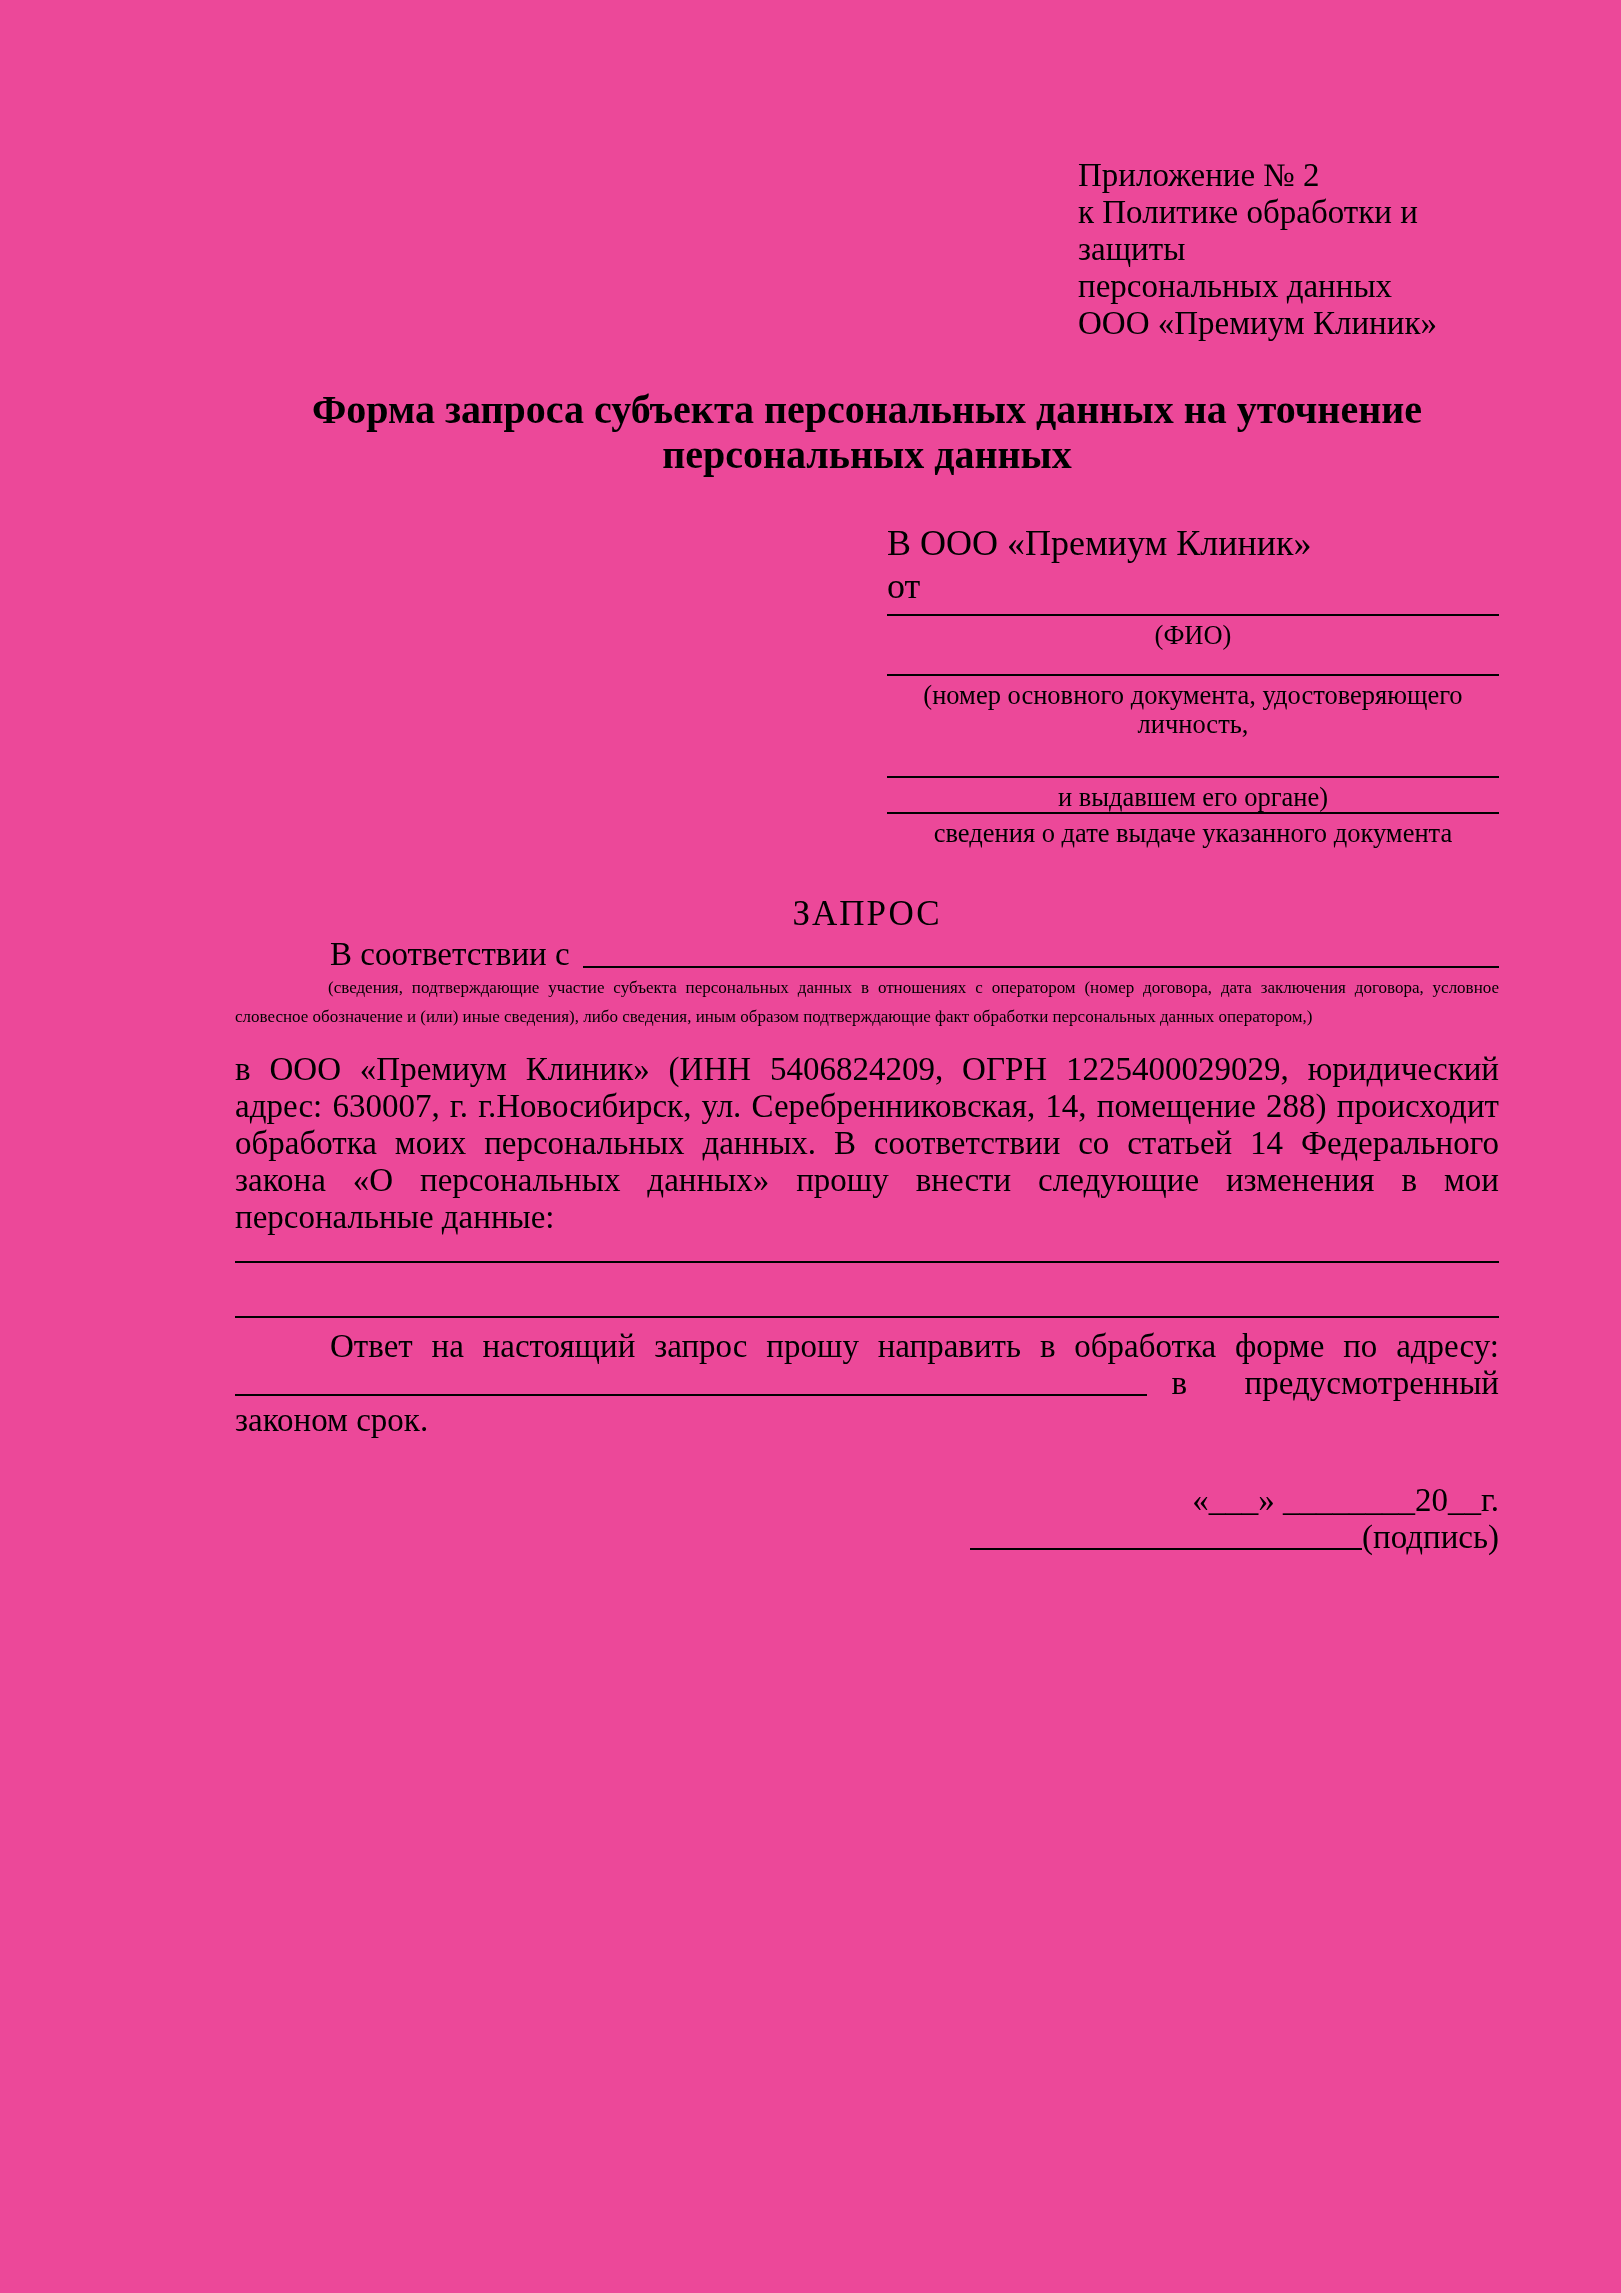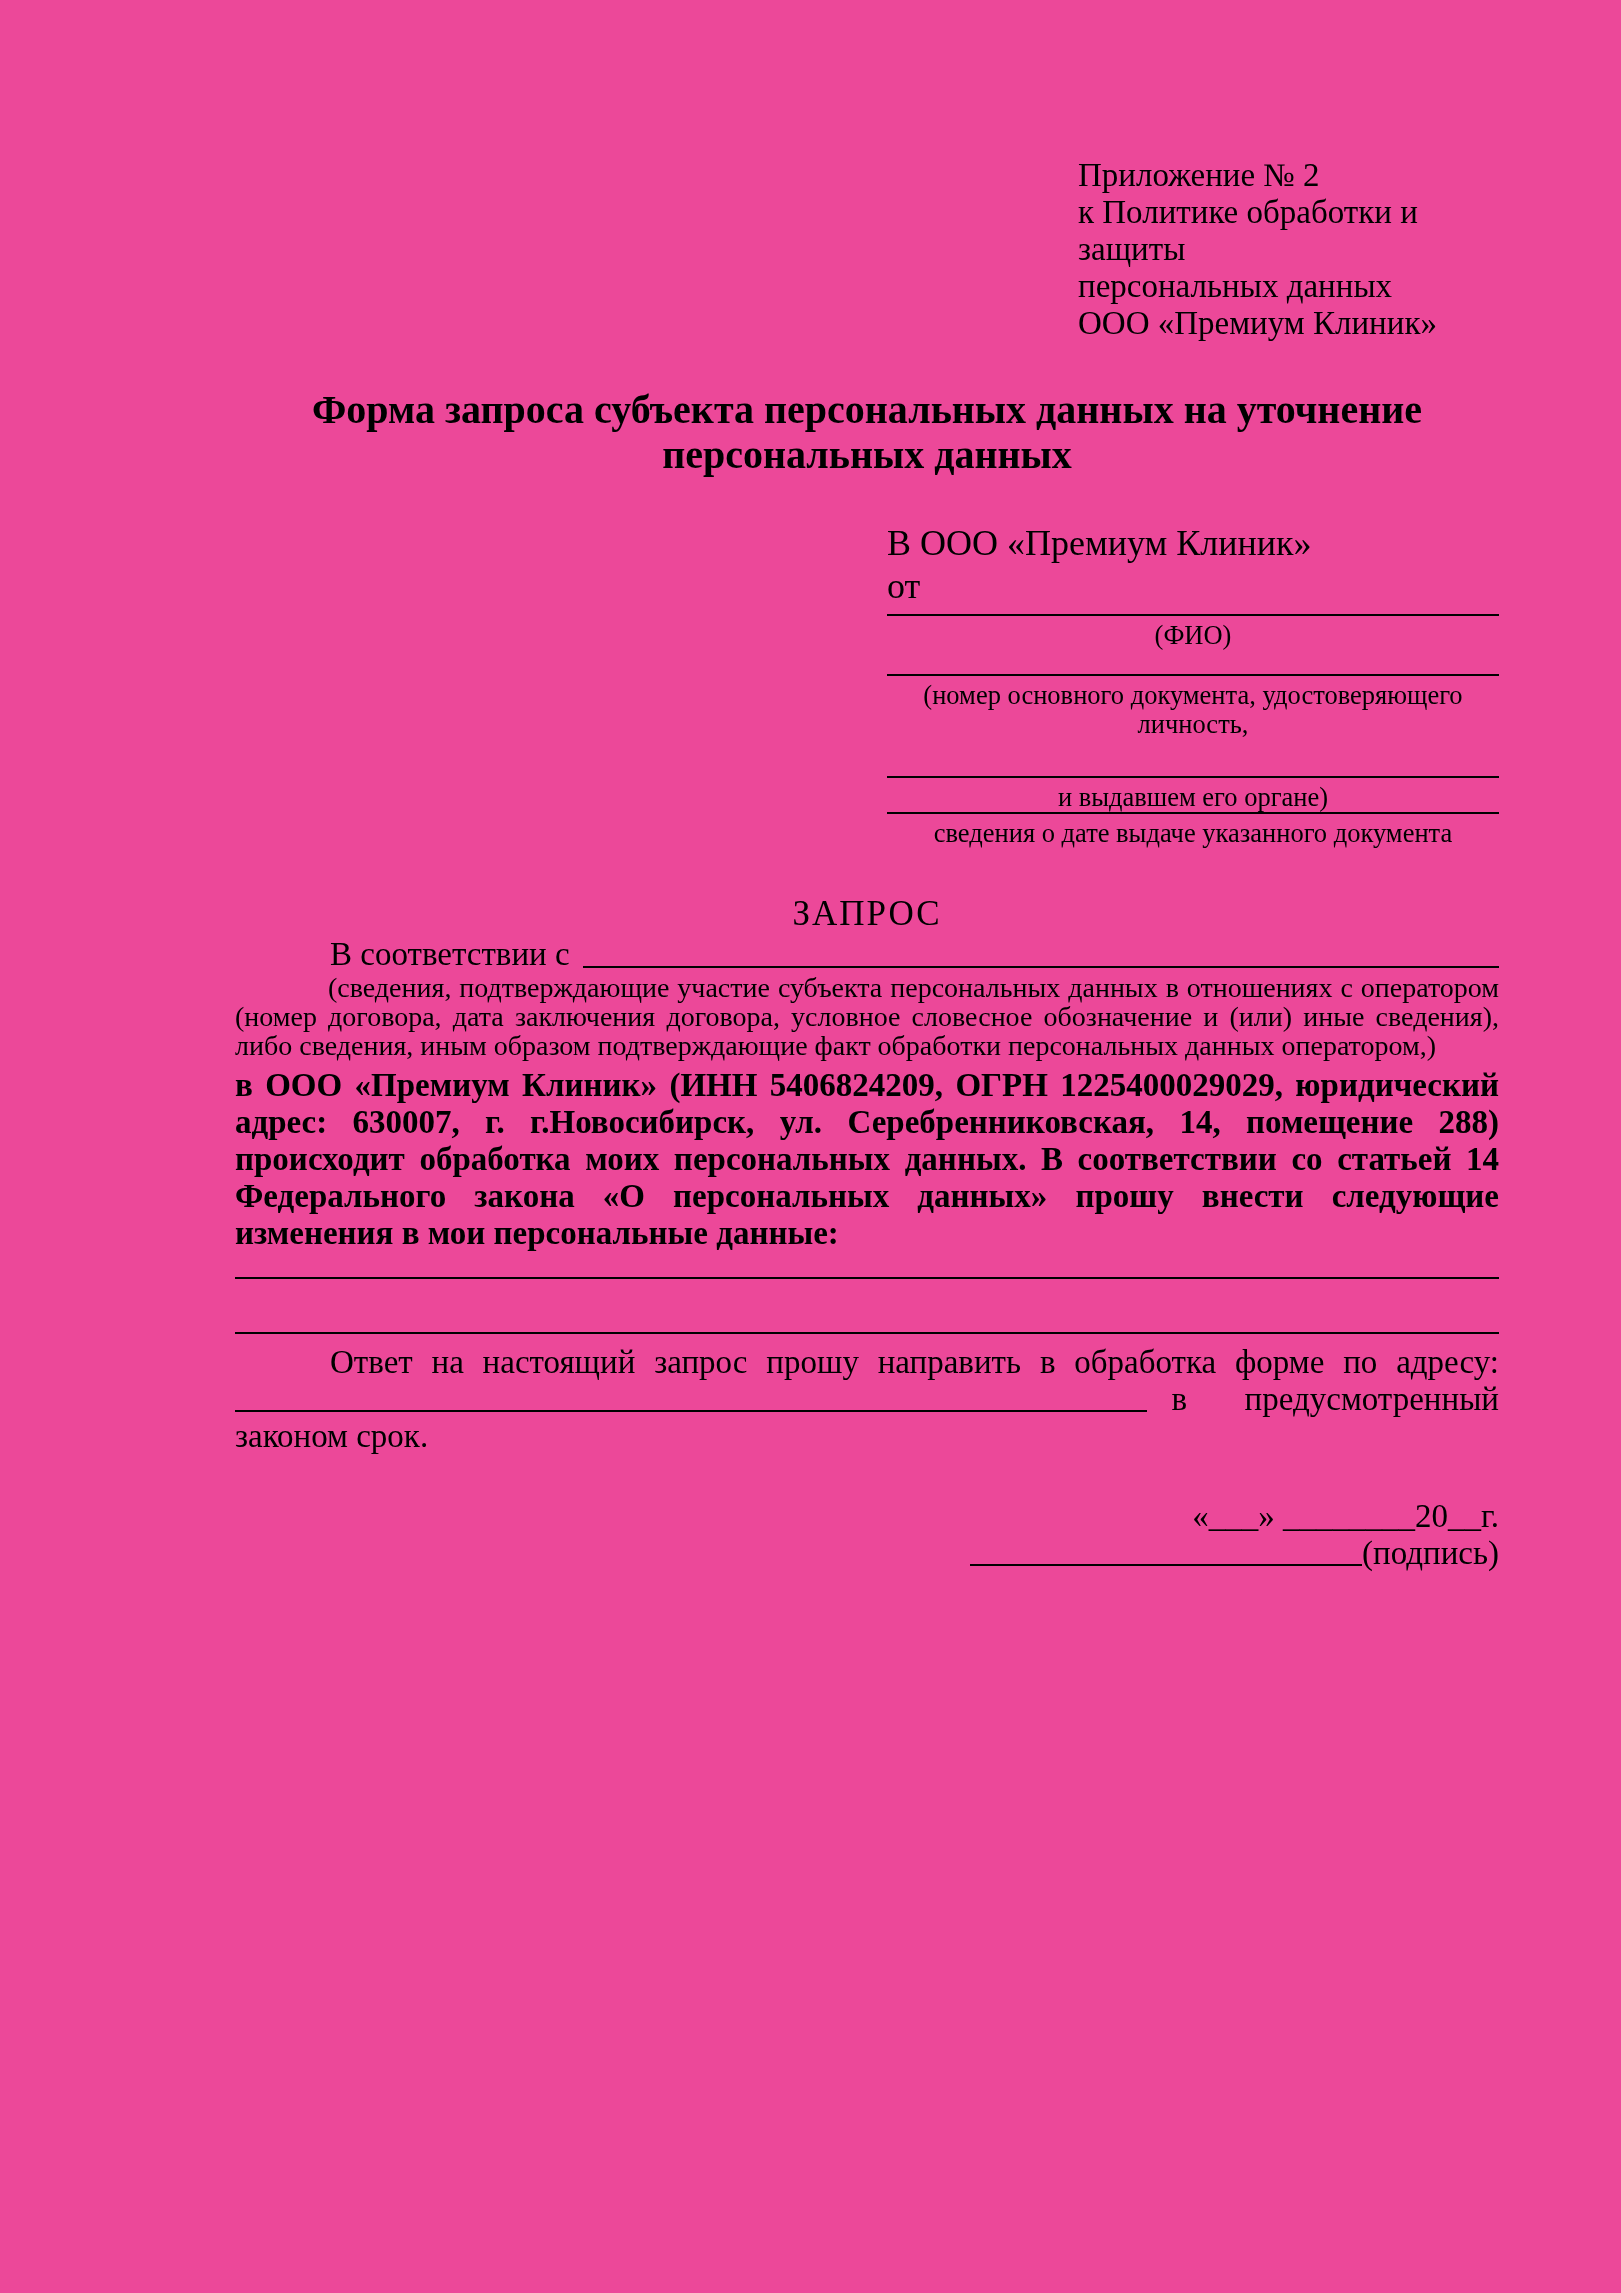--- a/index.html
+++ b/index.html
@@ -21,23 +21,23 @@
   .field .caption{text-align:center;font-size:26.5px;line-height:29px;padding-top:4.9px;}
   .field.gap-a{margin-bottom:24.5px;}
   .field.gap-b{margin-bottom:37px;}
   
   .request-heading{margin-top:45px;text-align:center;font-size:35px;line-height:41px;letter-spacing:2px;}
   
   .basis-row{display:flex;align-items:flex-end;margin-top:2px;line-height:37px;}
   .basis-row .prefix{margin-left:95px;white-space:nowrap;}
   .basis-row .fill{flex:1;border-bottom:2.9px solid #000;margin-bottom:4.9px;margin-left:13.7px;}
   
-  .basis-note{font-size:28px;line-height:29px;text-align:justify;text-indent:93px;}
+  .basis-note{font-size:17px;line-height:29px;text-align:justify;text-indent:93px;}
   
-  .body-par{margin-top:7px;text-align:justify;font-weight:bold;}
+  .body-par{margin-top:20px;text-align:justify;}
   
   .blank-line{height:0;border-top:2.9px solid #000;}
   .blank-1{margin-top:25.5px;}
   .blank-2{margin-top:53px;}
   
   .answer-line1{margin-top:9.8px;text-indent:95px;text-align:justify;text-align-last:justify;}
   .answer-line2{display:flex;align-items:flex-end;}
   .answer-line2 .addr-fill{width:912px;border-bottom:2.9px solid #000;margin-bottom:5.9px;}
   .answer-line2 .tail{flex:1;text-align:justify;text-align-last:justify;padding-left:24.5px;}
   

